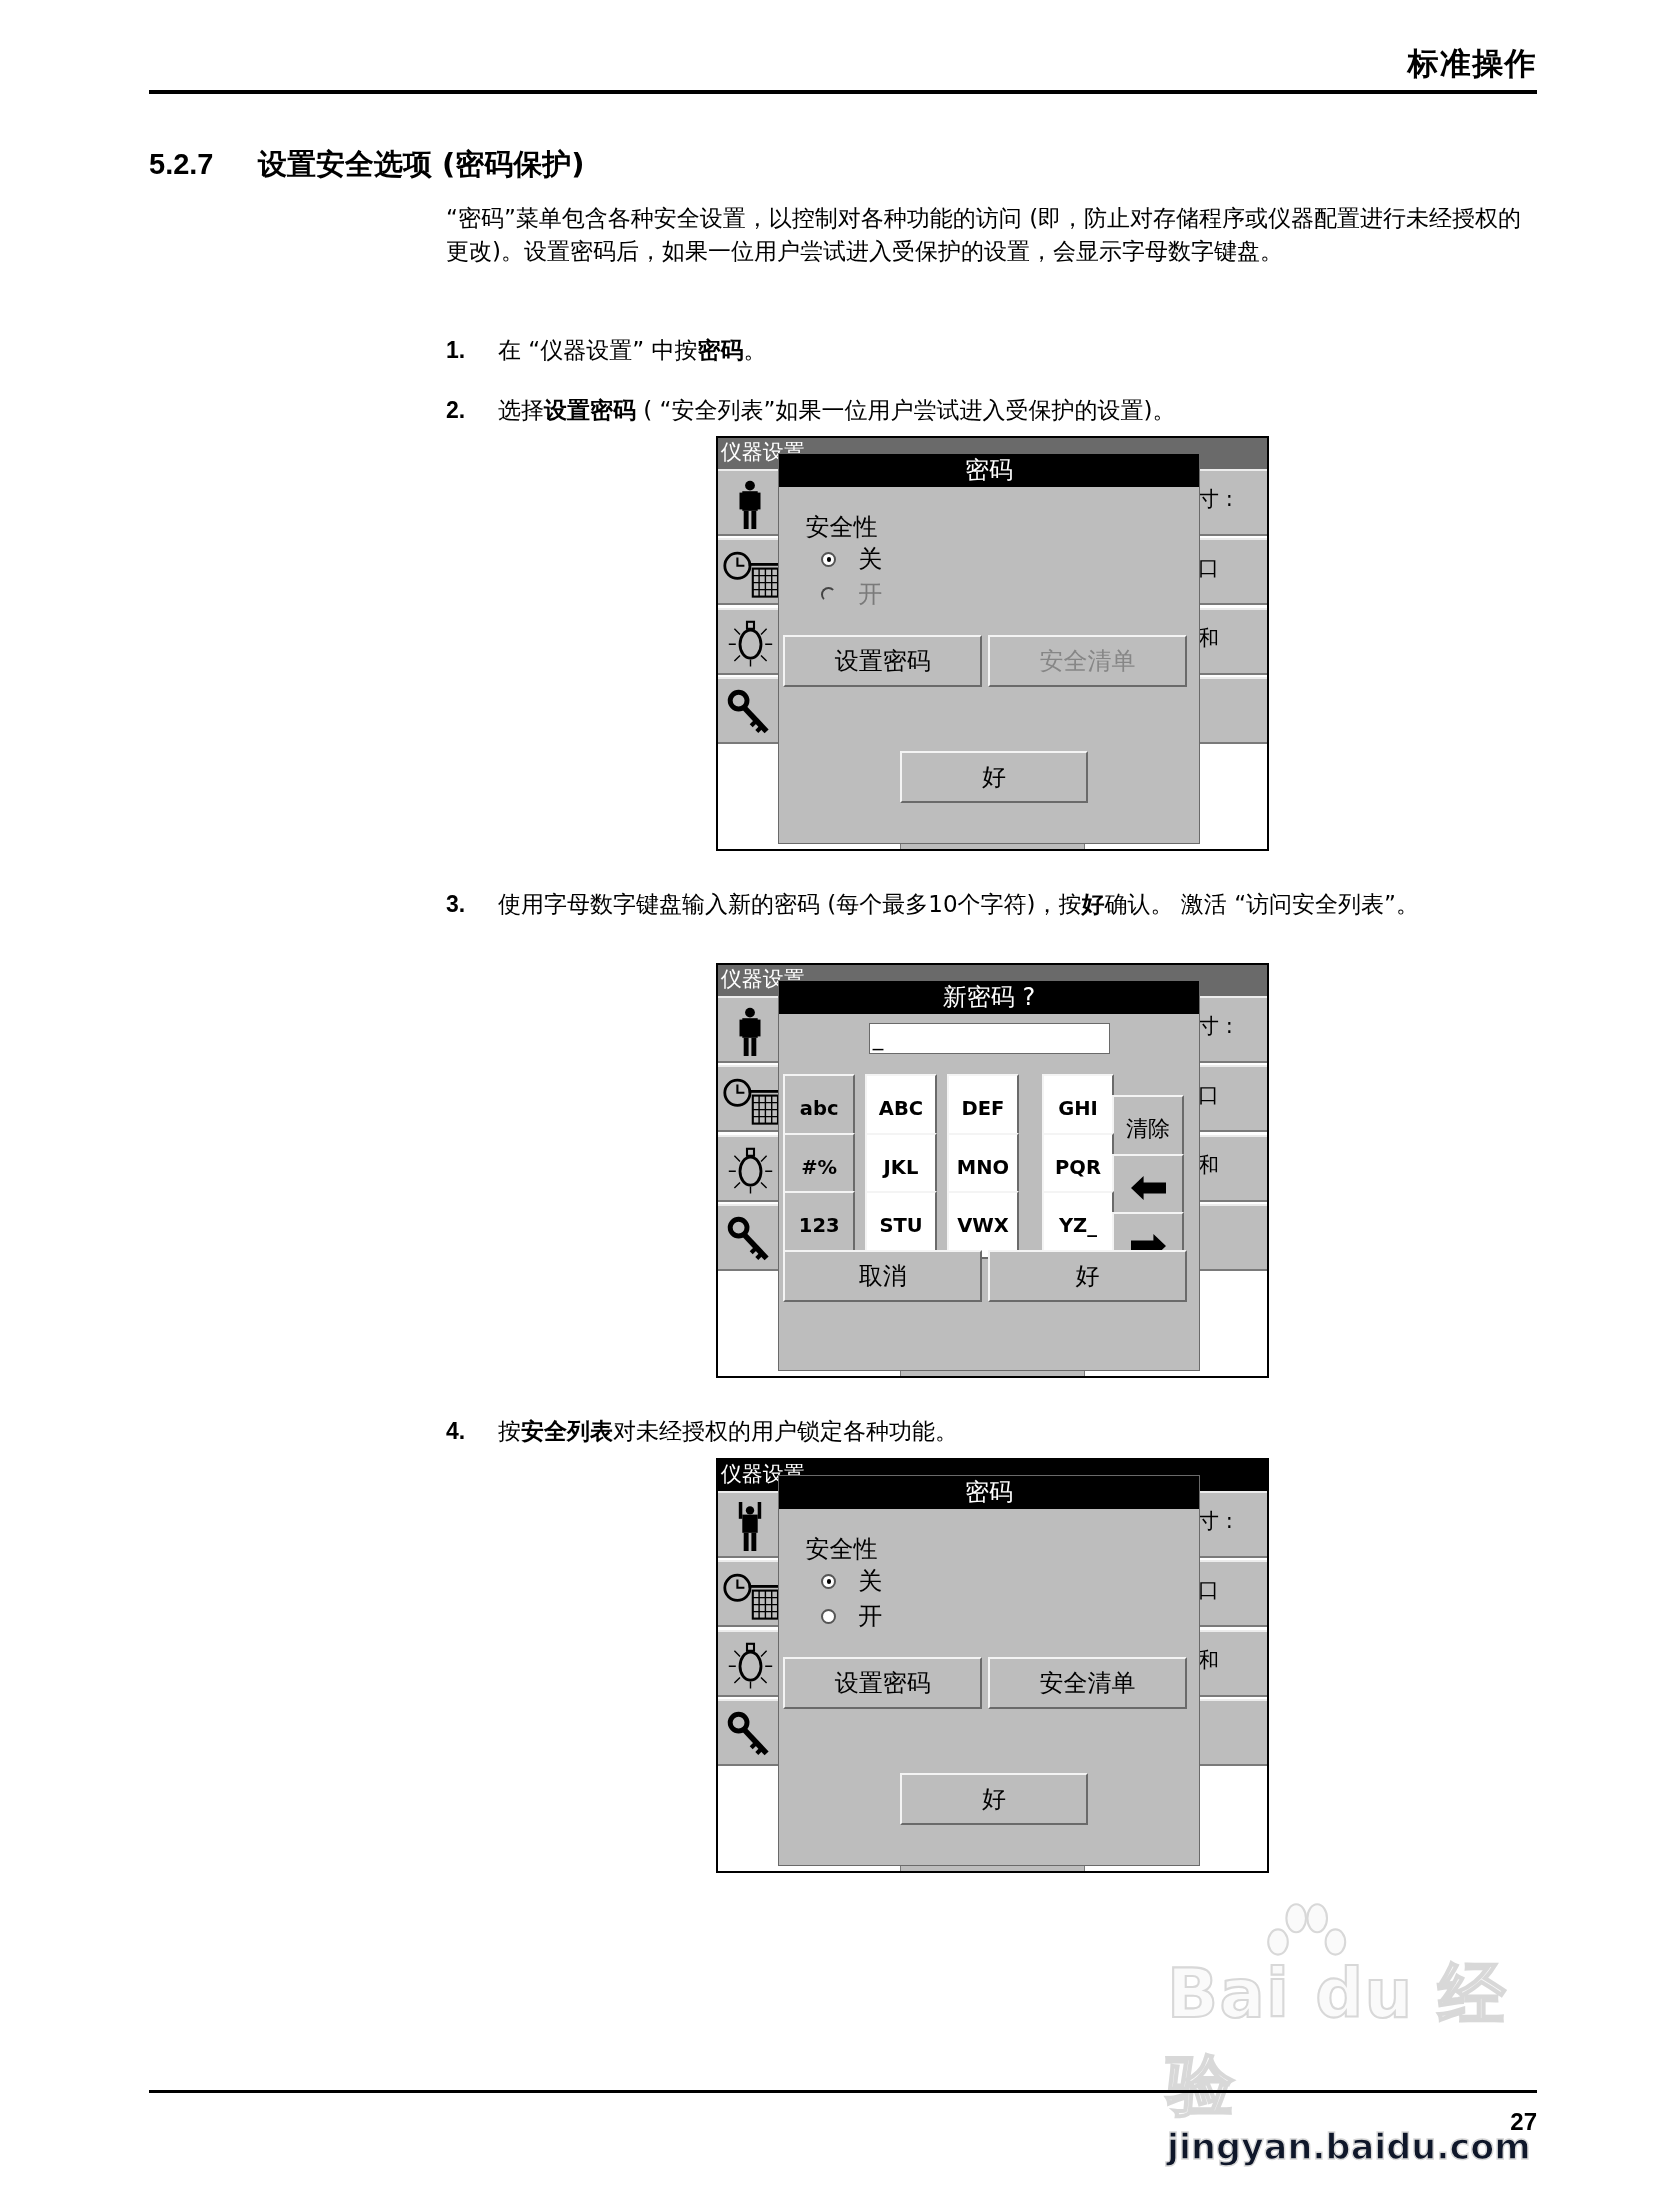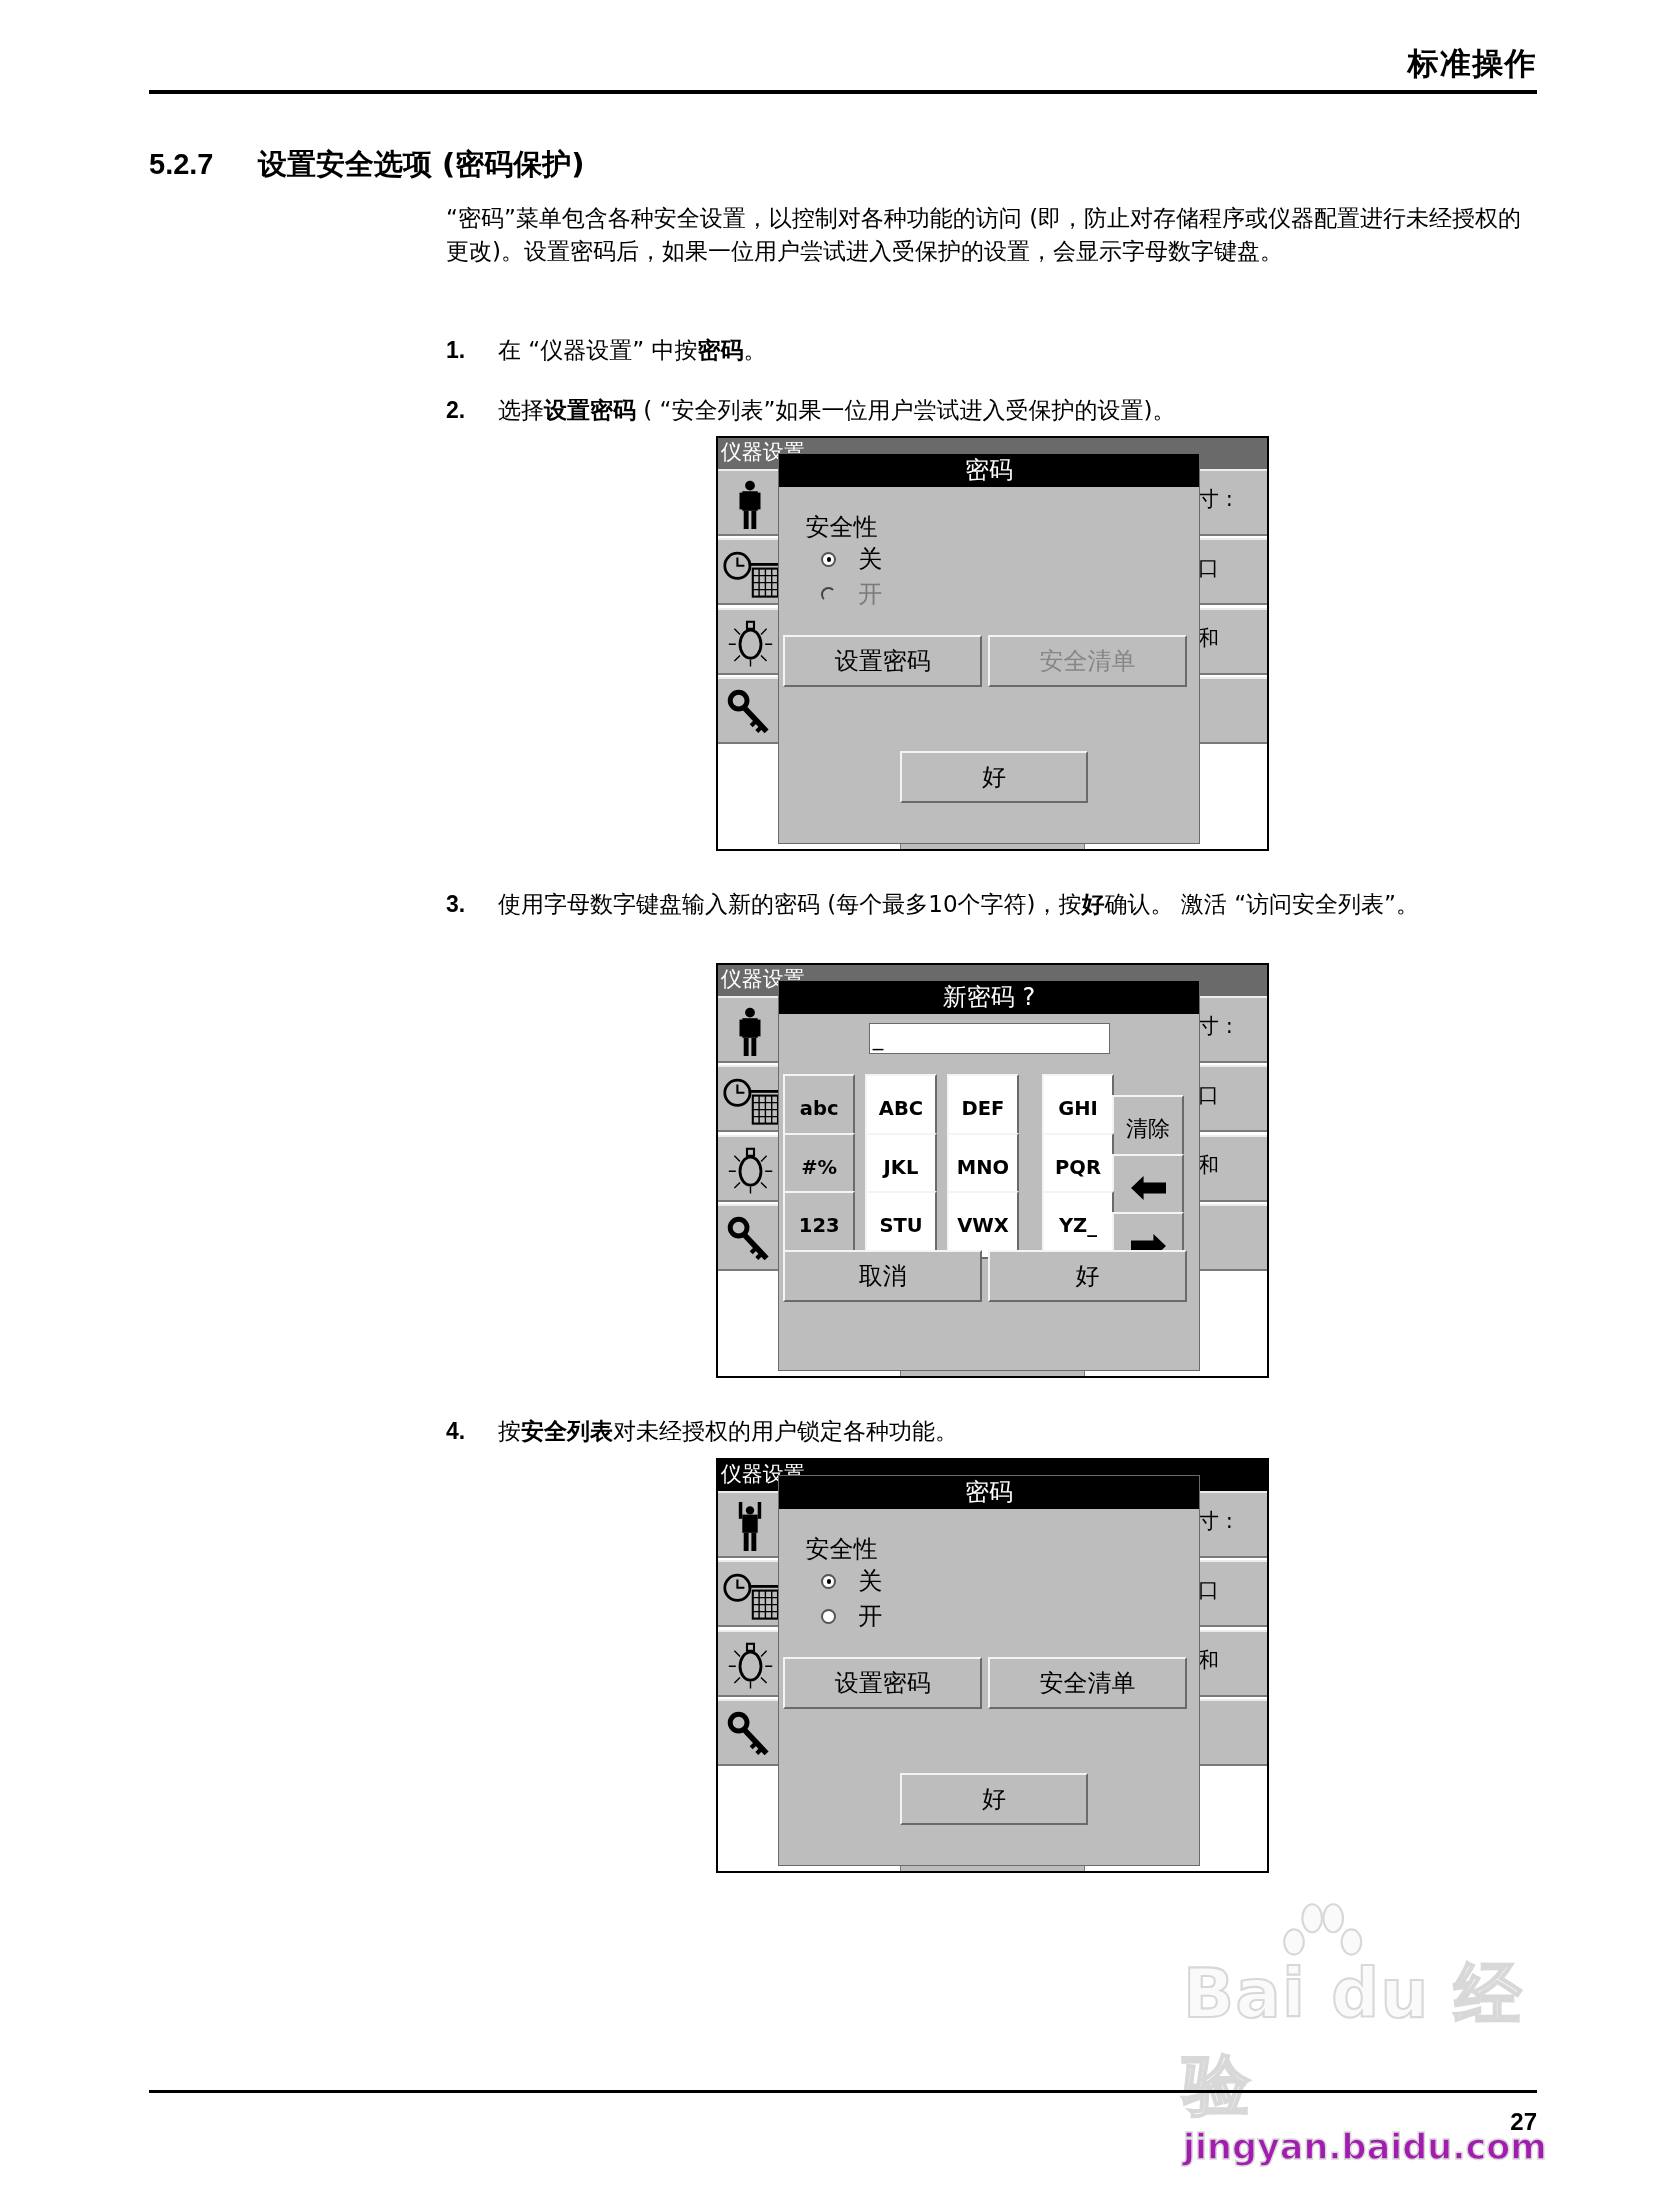--- a/index.html
+++ b/index.html
@@ -65,23 +65,23 @@
   .kc0 { left: 4.2px; } .kc1 { left: 86px; } .kc2 { left: 168px; } .kc3 { left: 263px; } .kc4 { left: 333px; margin-top: 21px; }
   .kr0 { top: 96px; } .kr1 { top: 131px; } .kr2 { top: 166px; }
   .kr0 { top: 93px; } .kr1 { top: 152px; } .kr2 { top: 210px; }
   .btn-cancel { left: 4.2px; top: 269px; width: 199px; height: 52px; }
   .btn-kok { left: 209px; top: 269px; width: 199px; height: 52px; }
 
   
   .footer-rule { position: absolute; left: 149px; top: 2090px; width: 1388px; height: 2.8px; background: #000; }
   .page-number { position: absolute; right: 120px; top: 2108px; font-family: "Liberation Sans", sans-serif; font-weight: bold; font-size: 24px; }
 
-  .watermark { position: absolute; left: 1167px; top: 1949px; width: 376px; height: 167px; color: #e2e2e2; pointer-events: none; margin-left: 16px; }
+  .watermark { position: absolute; left: 1167px; top: 1949px; width: 376px; height: 167px; color: #e2e2e2; pointer-events: none; }
   .wm-logo { font-family: "DejaVu Sans", sans-serif; font-weight: bold; font-size: 67px; letter-spacing: 1.4px; -webkit-text-stroke: 2.1px #d8d8d8; color: #fafafa; }
-  .wm-url { font-family: "DejaVu Sans", sans-serif; font-weight: bold; font-size: 35px; -webkit-text-stroke: 1.4px #d8d8d8; color: #a21caf; margin-top: -4.2px; }
+  .wm-url { font-family: "DejaVu Sans", sans-serif; font-weight: bold; font-size: 35px; -webkit-text-stroke: 1.4px #d8d8d8; color: #0f172a; margin-top: -4.2px; }
   .wm-paw { position: absolute; left: 97px; top: -49px; }
 </style>
 </head>
 <body>
 
 <div class="header-title">标准操作</div>
 <div class="header-rule"></div>
 
 <div class="section-heading">
   <span class="num">5.2.7</span><span>设置安全选项 (密码保护)</span>

